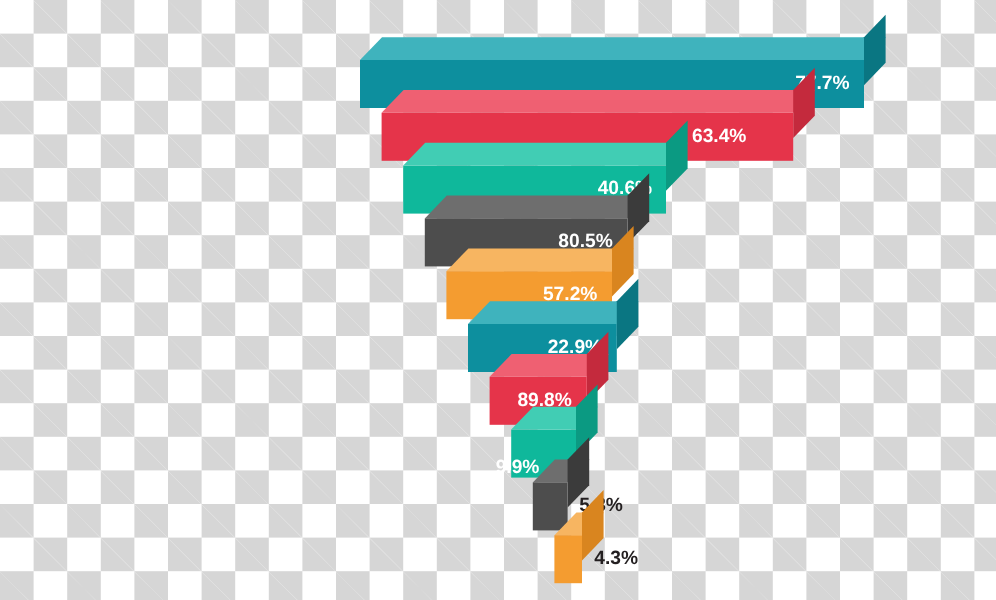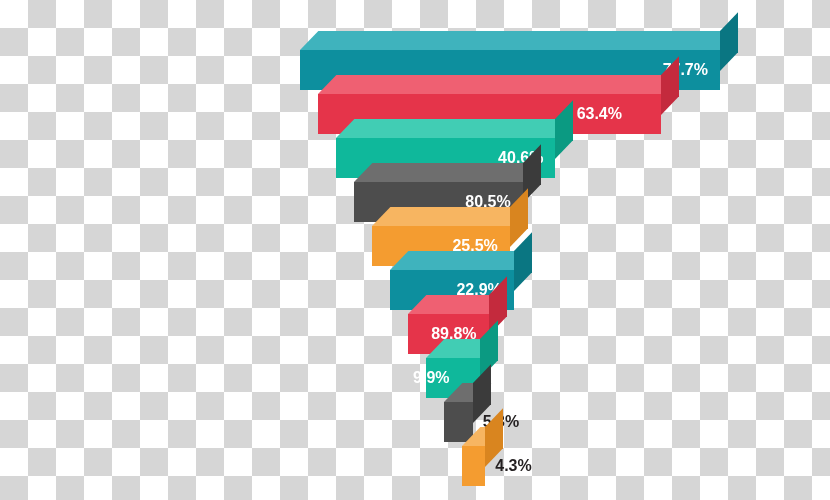--- a/index.html
+++ b/index.html
@@ -136,21 +136,21 @@
         <div class="valuelabel inside" style="right: 12px;">80.5%</div>
       </div>
     </div>
     <div class="row" style="top: 226px;">
       <div class="barwrap" style="left: 372px; top: 0px; width: 137.838px; height: 40px;">
         <div class="bar" style="width: 137.838px;">
           <div class="top" style="background: rgb(247, 181, 97);"></div>
           <div class="side" style="background: rgb(217, 133, 31);"></div>
           <div class="face" style="background: rgb(244, 156, 48);"></div>
         </div>
-        <div class="valuelabel inside" style="right: 12px;">25.5%</div>
+        <div class="valuelabel inside" style="right: 12px;">57.2%</div>
       </div>
     </div>
     <div class="row" style="top: 270px;">
       <div class="barwrap" style="left: 390px; top: 0px; width: 123.784px; height: 40px;">
         <div class="bar" style="width: 123.784px;">
           <div class="top" style="background: rgb(63, 179, 189);"></div>
           <div class="side" style="background: rgb(10, 118, 130);"></div>
           <div class="face" style="background: rgb(13, 143, 158);"></div>
         </div>
         <div class="valuelabel inside" style="right: 12px;">22.9%</div>
@@ -166,21 +166,21 @@
         <div class="valuelabel inside" style="right: 12px;">89.8%</div>
       </div>
     </div>
     <div class="row" style="top: 358px;">
       <div class="barwrap" style="left: 426px; top: 0px; width: 53.5135px; height: 40px;">
         <div class="bar" style="width: 53.5135px;">
           <div class="top" style="background: rgb(65, 205, 180);"></div>
           <div class="side" style="background: rgb(11, 154, 130);"></div>
           <div class="face" style="background: rgb(15, 184, 155);"></div>
         </div>
-        <div class="valuelabel inside" style="right: 30px;">9.9%</div>
+        <div class="valuelabel inside" style="right: 30px; margin-top: 12px;">9.9%</div>
       </div>
     </div>
     <div class="row" style="top: 402px;">
       <div class="barwrap" style="left: 444px; top: 0px; width: 28.6486px; height: 40px;">
         <div class="bar" style="width: 28.6486px;">
           <div class="top" style="background: rgb(110, 110, 110);"></div>
           <div class="side" style="background: rgb(59, 59, 59);"></div>
           <div class="face" style="background: rgb(77, 77, 77);"></div>
         </div>
         <div class="valuelabel outside" style="left: 38.6486px;">5.3%</div>

